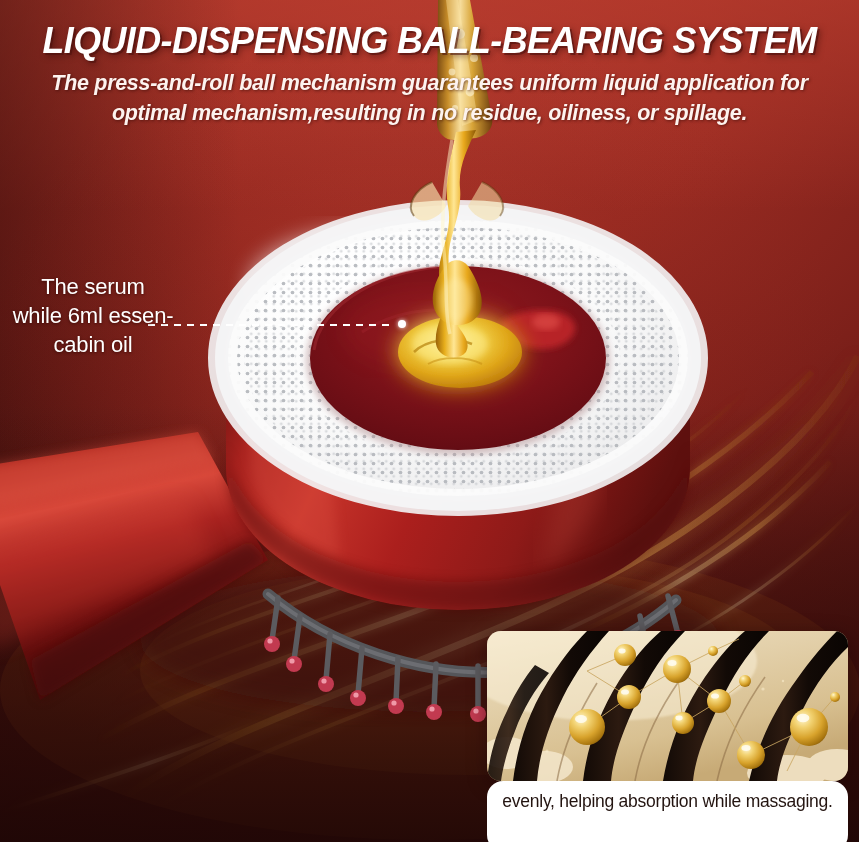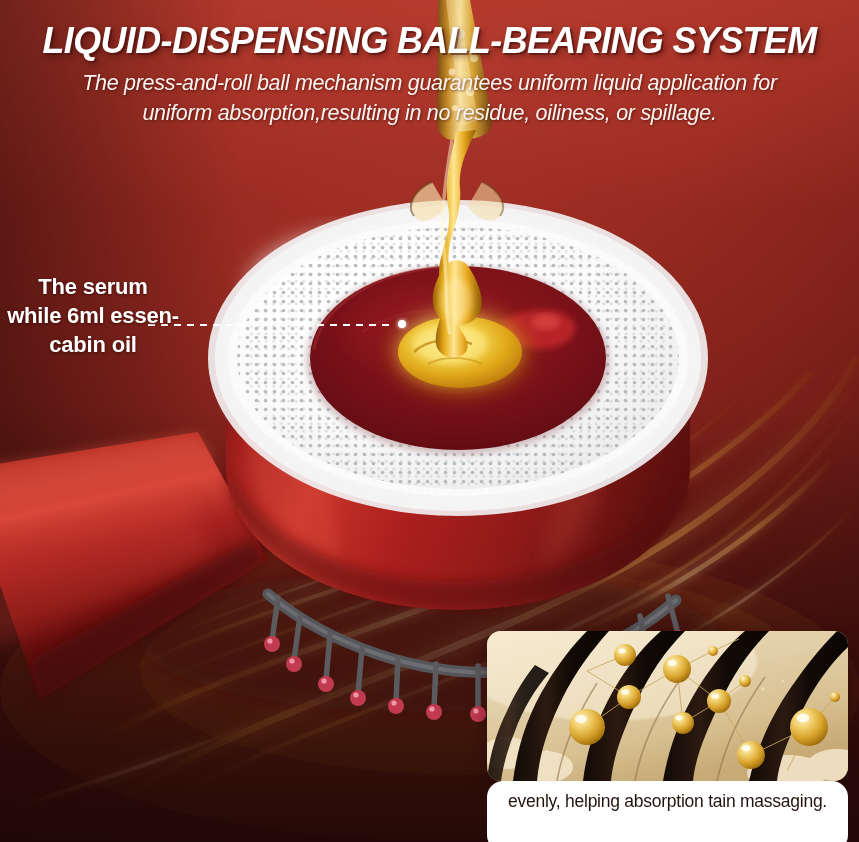--- a/index.html
+++ b/index.html
@@ -66,21 +66,21 @@
   
   .callout-left {
     position: absolute;
     left: 4px;
     top: 272px;
     width: 178px;
     text-align: center;
     color: #ffffff;
     font-size: 22px;
     line-height: 29px;
-    font-weight: 700;
+    font-weight: 400;
     letter-spacing: -0.2px;
     text-shadow: 0 1px 3px rgba(50,8,6,0.75);
   }
   .callout-left div { white-space: nowrap; }
 
   .leader {
     position: absolute;
     left: 148px;
     top: 322px;
     width: 258px;
@@ -128,21 +128,21 @@
     margin: 6px auto 0 auto;
     width: 760px;
     font-size: 21.5px;
     line-height: 30px;
     font-style: italic;
     font-weight: 400;
     color: #fdf3ef;
     letter-spacing: -0.3px;
     text-shadow: 1px 1px 3px rgba(60,12,9,0.65);
   }
-  .subtitle div { white-space: nowrap; }
+  .subtitle div { white-space: nowrap; font-weight: bold; }
 
   
   .inset {
     position: absolute;
     left: 487px;
     top: 631px;
     width: 361px;
     height: 150px;
     border-radius: 14px;
     overflow: hidden;
@@ -478,21 +478,21 @@
   <div class="callout-left">
     <div>The serum</div>
     <div>while 6ml essen-</div>
     <div>cabin oil</div>
   </div>
 
   <div class="header">
     <div class="title">LIQUID-DISPENSING BALL-BEARING SYSTEM</div>
     <div class="subtitle">
       <div>The press-and-roll ball mechanism guarantees uniform liquid application for</div>
-      <div>uniform absorption,resulting in no residue, oiliness, or spillage.</div>
+      <div>optimal mechanism,resulting in no residue, oiliness, or spillage.</div>
     </div>
   </div>
 
   <div class="inset">
     <svg class="inset-svg" viewBox="0 0 361 150">
       <defs>
         <linearGradient id="insetBg" x1="0" y1="0" x2="0.5" y2="1">
           <stop offset="0%" stop-color="#f0e2c2"></stop>
           <stop offset="40%" stop-color="#e3d0aa"></stop>
           <stop offset="75%" stop-color="#d8c091"></stop>
@@ -588,16 +588,16 @@
 
       <g fill="#fff3d4" opacity="0.5">
         <circle cx="276" cy="58" r="1.6"></circle>
         <circle cx="296" cy="50" r="1.2"></circle>
         <circle cx="60" cy="120" r="1.6"></circle>
       </g>
     </svg>
   </div>
 
   <div class="caption">
-    <div>evenly, helping absorption tain massaging.</div>
+    <div>evenly, helping absorption while massaging.</div>
   </div>
 
 </div>
 
 </body></html>

